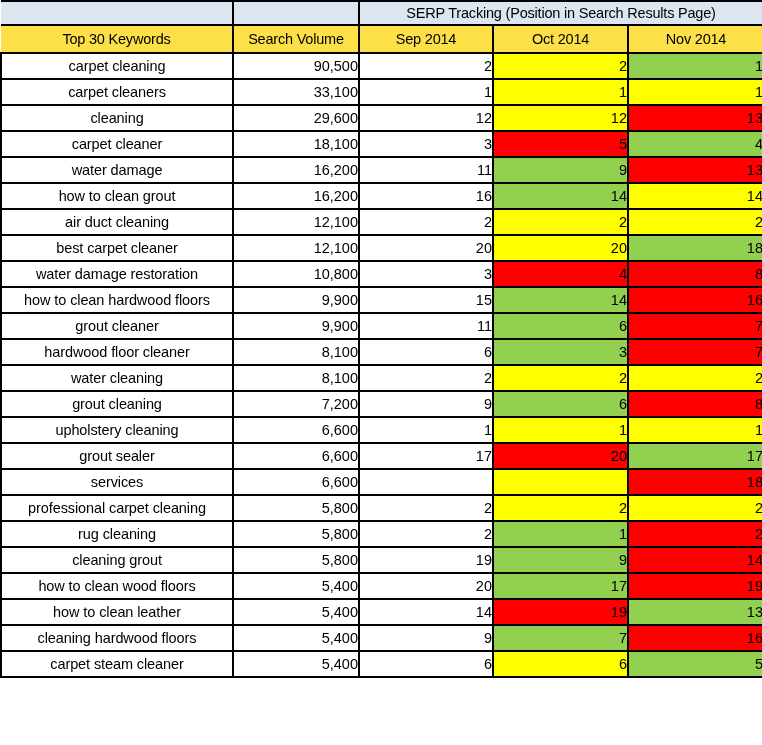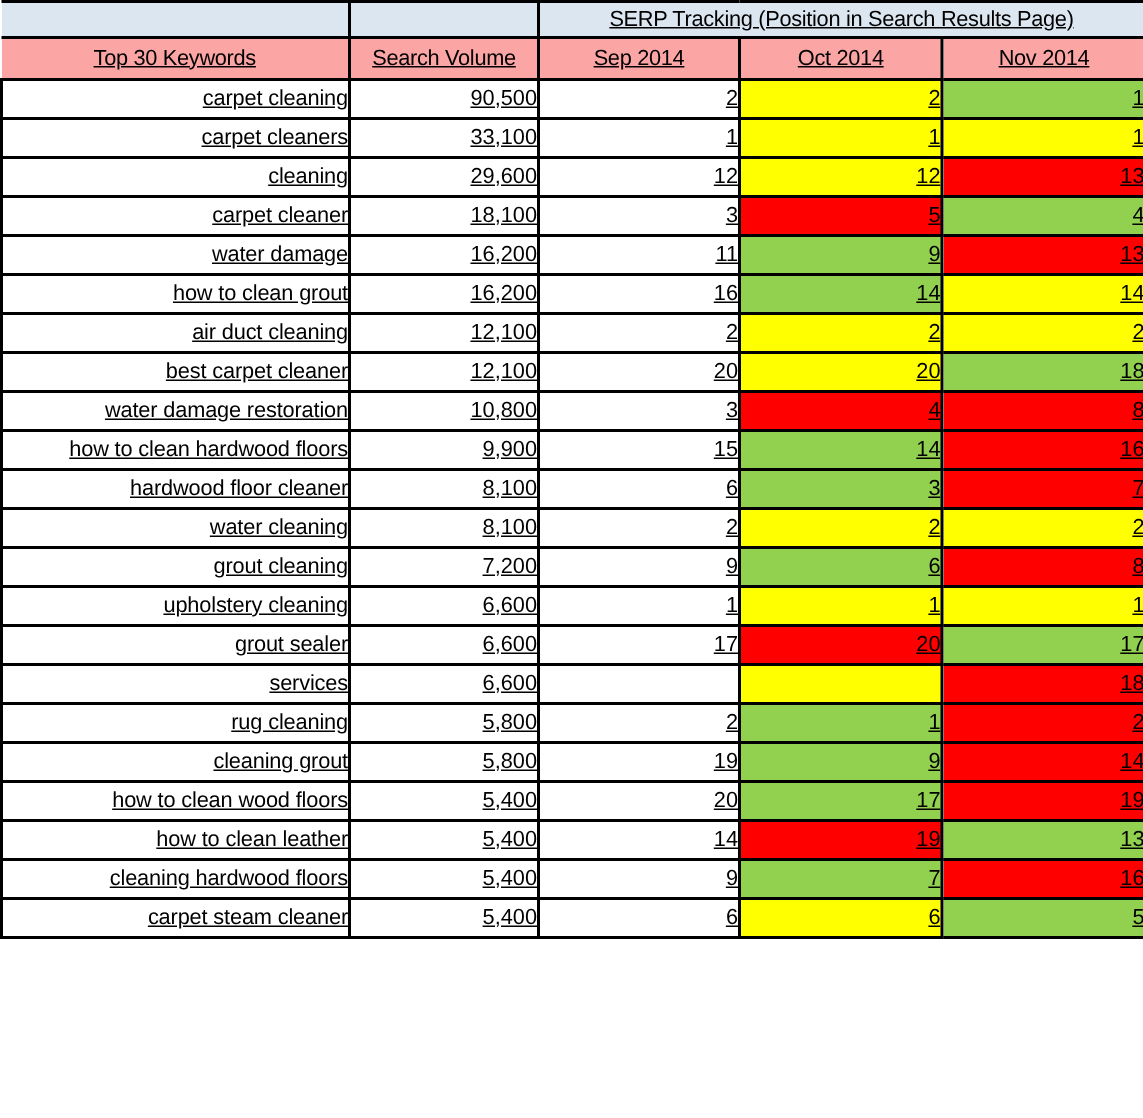--- a/index.html
+++ b/index.html
@@ -12,21 +12,20 @@
     height: 745px;
     font-family: "Liberation Sans", sans-serif;
     overflow: hidden;
   }
 
   #sheet {
     width: 762px;
     height: 540px;
     position: relative;
     box-sizing: border-box;
-    text-decoration: underline;
   }
 
   table.grid {
     border-collapse: collapse;
     table-layout: fixed;
     width: 762px;
     border-spacing: 0;
   }
 
   table.grid td, table.grid th {
@@ -66,36 +65,36 @@
     font-weight: bold;
     font-size: 14.5px;
     letter-spacing: -0.2px;
     border-top: none;
     border-left: 2px solid #000;
     border-right: none;
     border-bottom: none;
   }
 
   .hdr2 {
-    background: #fca5a5;
+    background: #fde047;
     height: 26px;
     text-align: center;
     vertical-align: middle;
     font-weight: bold;
     font-size: 14.5px;
     letter-spacing: -0.2px;
   }
   .hdr2.left-edge { border-left: none; }
   .hdr2.right-edge { border-right: none; margin-left: 48px; }
 
   
   tr.data-row td { height: 24px; vertical-align: middle; }
 
   td.kw {
-    text-align: right;
+    text-align: center;
     padding-left: 3px;
     font-size: 14.8px;
     border-left: none;
     letter-spacing: -0.1px;
   }
   td.num {
     text-align: right;
     padding-right: 5px;
     font-size: 14.8px;
   }
@@ -198,20 +197,27 @@
           <td class="num fill-red right-edge">8</td>
         </tr>
         <tr class="data-row">
           <td class="kw">how to clean hardwood floors</td>
           <td class="num">9,900</td>
           <td class="num fill-white">15</td>
           <td class="num fill-green">14</td>
           <td class="num fill-red right-edge">16</td>
         </tr>
         <tr class="data-row">
+          <td class="kw">grout cleaner</td>
+          <td class="num">9,900</td>
+          <td class="num fill-white">11</td>
+          <td class="num fill-green">6</td>
+          <td class="num fill-red right-edge">7</td>
+        </tr>
+        <tr class="data-row">
           <td class="kw">hardwood floor cleaner</td>
           <td class="num">8,100</td>
           <td class="num fill-white">6</td>
           <td class="num fill-green">3</td>
           <td class="num fill-red right-edge">7</td>
         </tr>
         <tr class="data-row">
           <td class="kw">water cleaning</td>
           <td class="num">8,100</td>
           <td class="num fill-white">2</td>
@@ -240,20 +246,27 @@
           <td class="num fill-green right-edge">17</td>
         </tr>
         <tr class="data-row">
           <td class="kw">services</td>
           <td class="num">6,600</td>
           <td class="num fill-white"></td>
           <td class="num fill-yellow"></td>
           <td class="num fill-red right-edge">18</td>
         </tr>
         <tr class="data-row">
+          <td class="kw">professional carpet cleaning</td>
+          <td class="num">5,800</td>
+          <td class="num fill-white">2</td>
+          <td class="num fill-yellow">2</td>
+          <td class="num fill-yellow right-edge">2</td>
+        </tr>
+        <tr class="data-row">
           <td class="kw">rug cleaning</td>
           <td class="num">5,800</td>
           <td class="num fill-white">2</td>
           <td class="num fill-green">1</td>
           <td class="num fill-red right-edge">2</td>
         </tr>
         <tr class="data-row">
           <td class="kw">cleaning grout</td>
           <td class="num">5,800</td>
           <td class="num fill-white">19</td>

